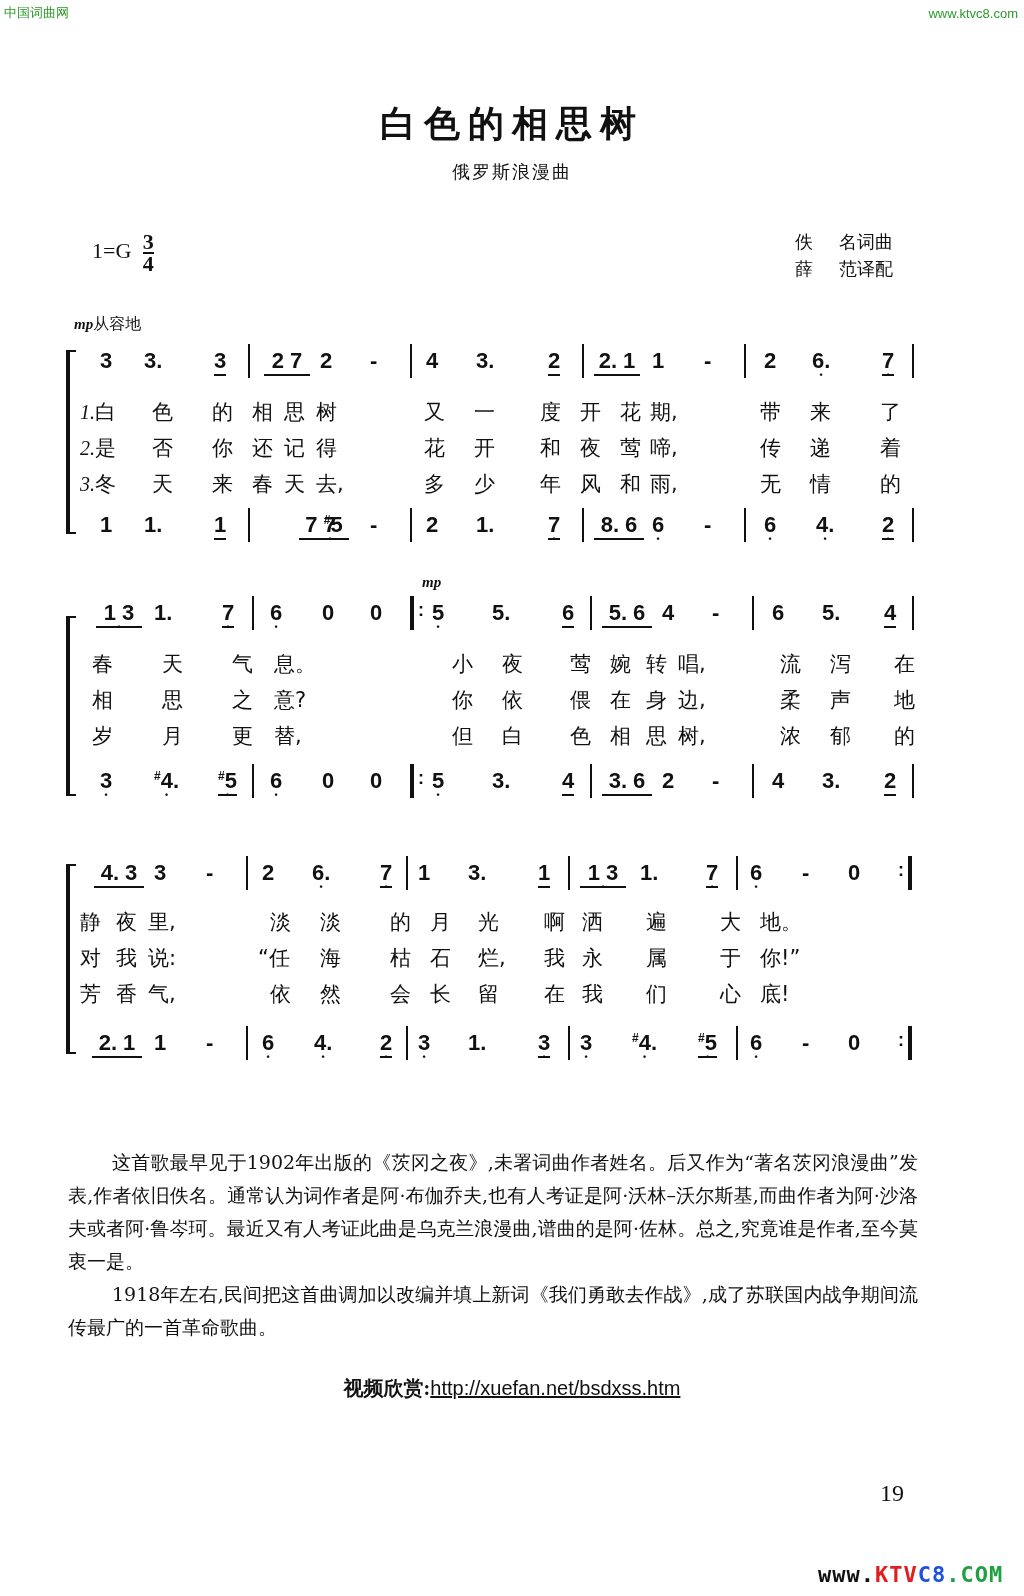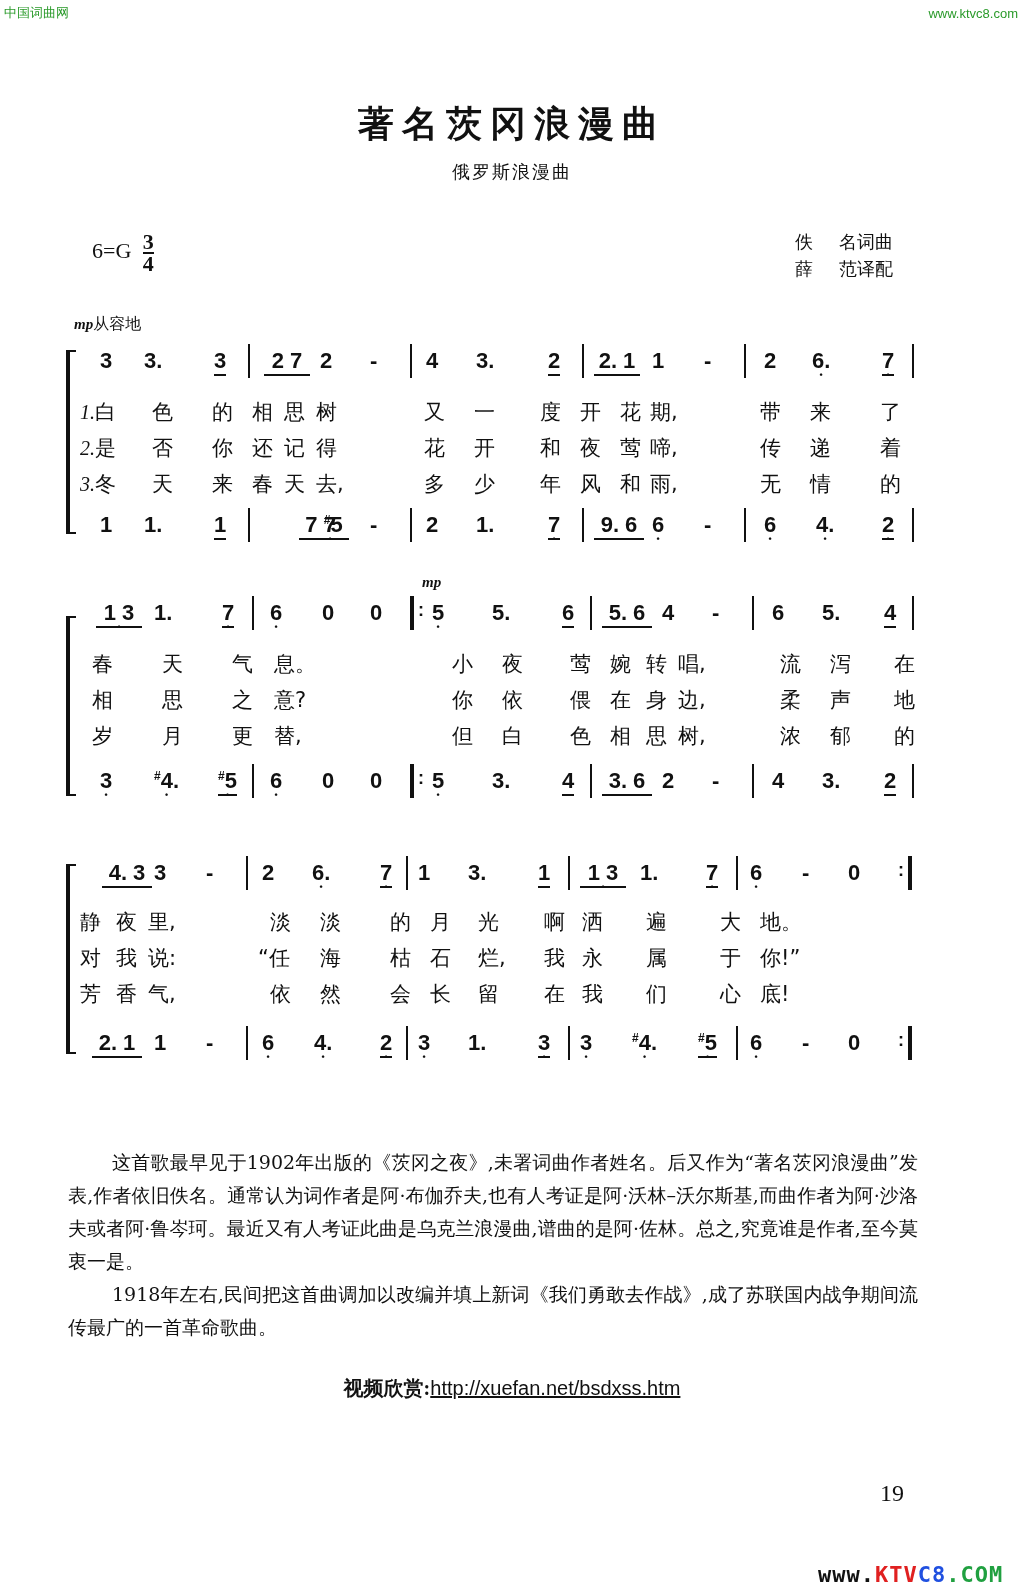--- a/index.html
+++ b/index.html
@@ -39,25 +39,25 @@
   .page-num { left: 880px; top: 1480px; font-size: 24px; font-family: "Liberation Serif", serif; }
   .brand { left: 818px; top: 1562px; font-size: 22px; font-weight: bold; font-family: "DejaVu Sans Mono", monospace; letter-spacing: 1px; }
   .brand .b1 { color: #111; } .brand .b2 { color: #e02020; } .brand .b3 { color: #2050e0; } .brand .b4 { color: #20a040; }
 </style>
 </head>
 <body>
 
 <div class="abs wm-left">中国词曲网</div>
 <div class="abs wm-right">www.ktvc8.com</div>
 
-<div class="abs title">著名茨冈浪漫曲</div>
+<div class="abs title">白色的相思树</div>
 <div class="abs subtitle">俄罗斯浪漫曲</div>
 
 <div class="abs key">
-  <span>6=G</span>
+  <span>1=G</span>
   <span class="frac">
     <span>3</span>
     <span style="border-top:2px solid #111;">4</span>
   </span>
 </div>
 
 <div class="abs credits">
   <div><span>佚</span><span class="gap"></span><span>名词曲</span></div>
   <div><span>薛</span><span class="gap"></span><span>范译配</span></div>
 </div>
@@ -147,21 +147,21 @@
       <span class="note ul" style="left:122px">1</span>
     <span class="barline" style="left:156px"></span>
     <span class="note ul" style="left:172px; width:50px;margin-left:35px;">7 <sup style="font-size:12px">#</sup>5</span>
       <span class="note dot-below" style="left:232px">7</span>
       <span class="note" style="left:278px">-</span>
     <span class="barline" style="left:318px"></span>
     <span class="note" style="left:334px">2</span>
       <span class="note" style="left:384px">1.</span>
       <span class="note ul dot-below" style="left:456px">7</span>
     <span class="barline" style="left:490px"></span>
-    <span class="note ul" style="left:502px; width:50px;">9. 6</span>
+    <span class="note ul" style="left:502px; width:50px;">8. 6</span>
       <span class="note dot-below" style="left:560px">6</span>
       <span class="note" style="left:612px">-</span>
     <span class="barline" style="left:652px"></span>
     <span class="note dot-below" style="left:672px">6</span>
       <span class="note dot-below" style="left:724px">4.</span>
       <span class="note ul dot-below" style="left:790px">2</span>
     <span class="barline" style="left:820px"></span>
   </div>
 </div>
 
@@ -258,21 +258,21 @@
     <span class="note" style="left:680px">4</span>
       <span class="note" style="left:730px">3.</span>
       <span class="note ul" style="left:792px">2</span>
     <span class="barline" style="left:820px"></span>
   </div>
 </div>
 
 <div class="system" style="top:856px; height:200px;">
   <div class="bracket" style="top:8px; height:186px;"></div>
   <div class="notes-row" style="top:4px;">
-    <span class="note ul" style="left:10px; width:50px;">4. 3</span>
+    <span class="note ul" style="left:2px; width:50px;">4. 3</span>
       <span class="note" style="left:62px">3</span>
       <span class="note" style="left:114px">-</span>
     <span class="barline" style="left:154px"></span>
     <span class="note" style="left:170px">2</span>
       <span class="note dot-below" style="left:220px">6.</span>
       <span class="note ul dot-below" style="left:288px">7</span>
     <span class="barline" style="left:314px"></span>
     <span class="note" style="left:326px">1</span>
       <span class="note" style="left:376px">3.</span>
       <span class="note ul" style="left:446px">1</span>

